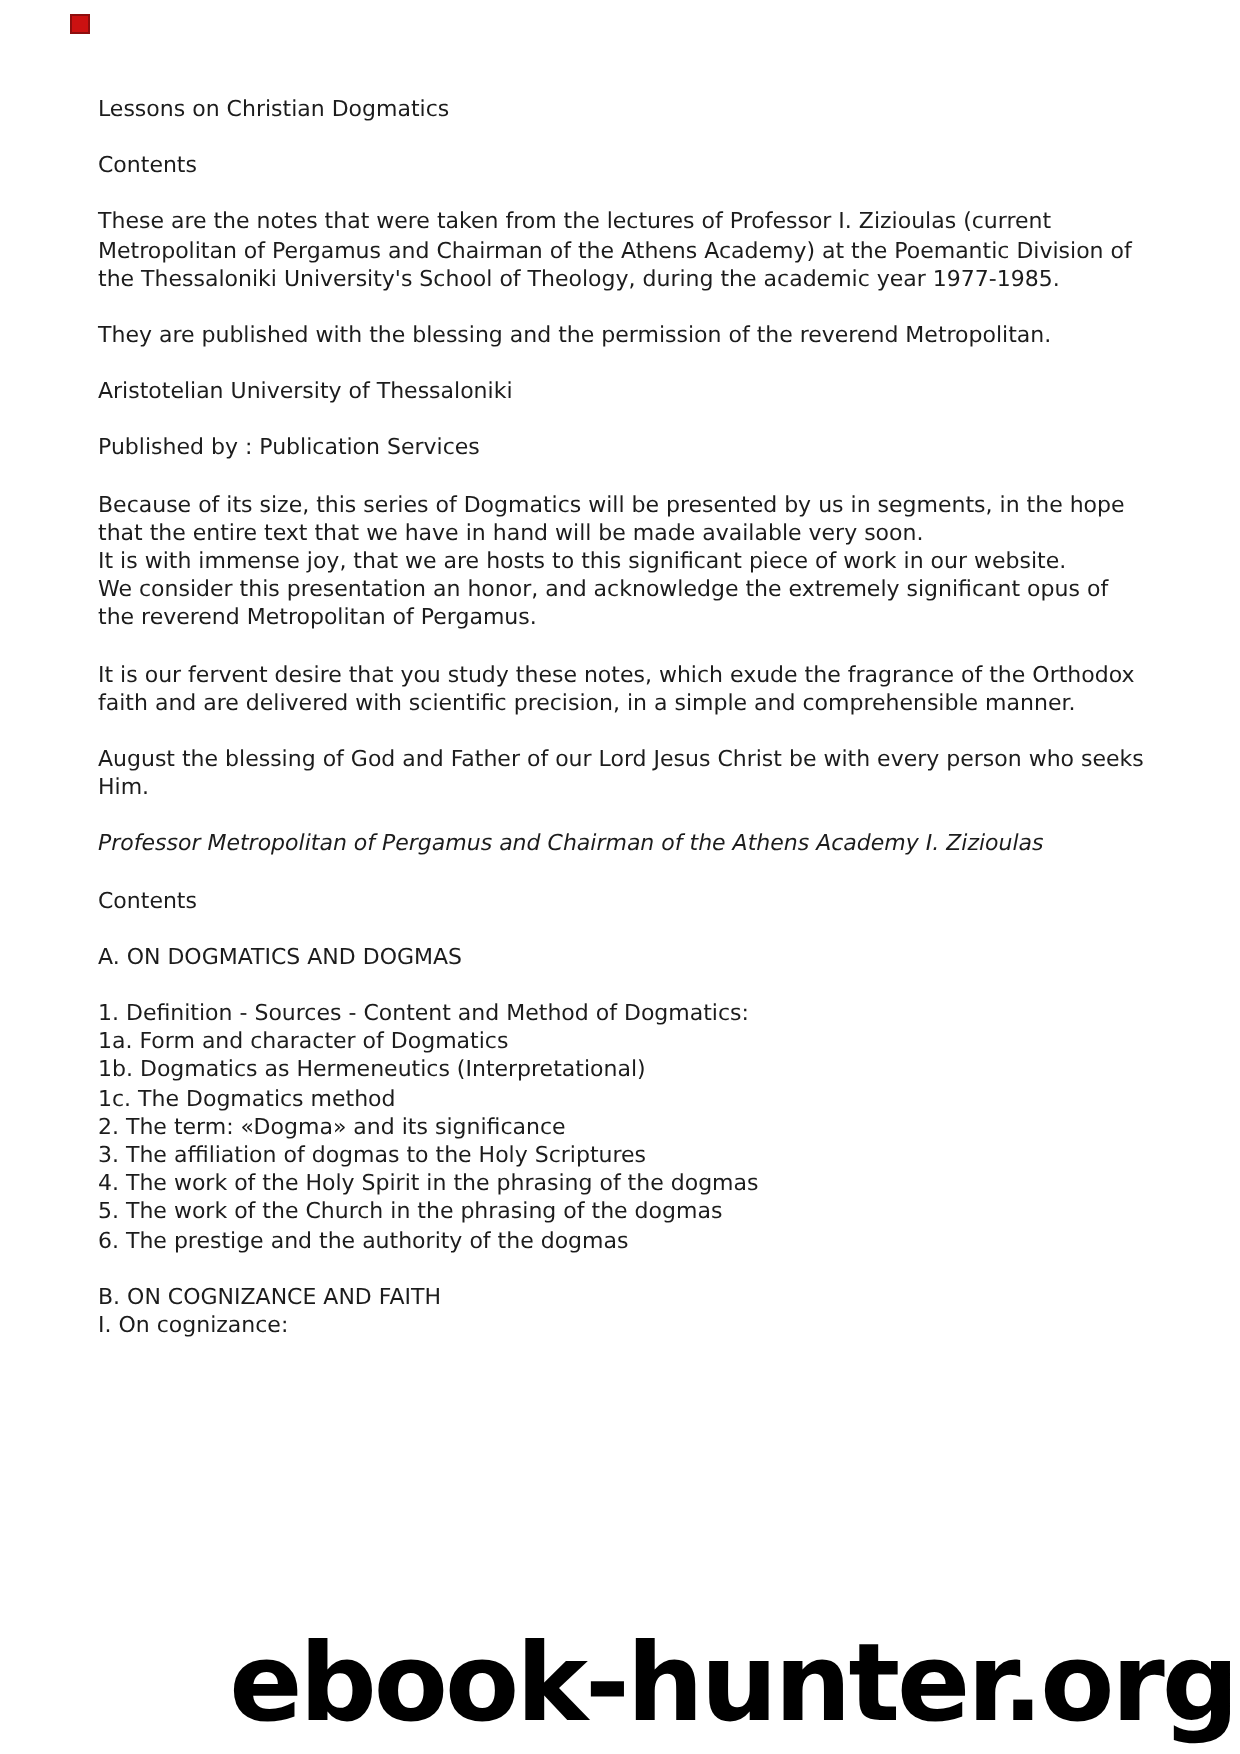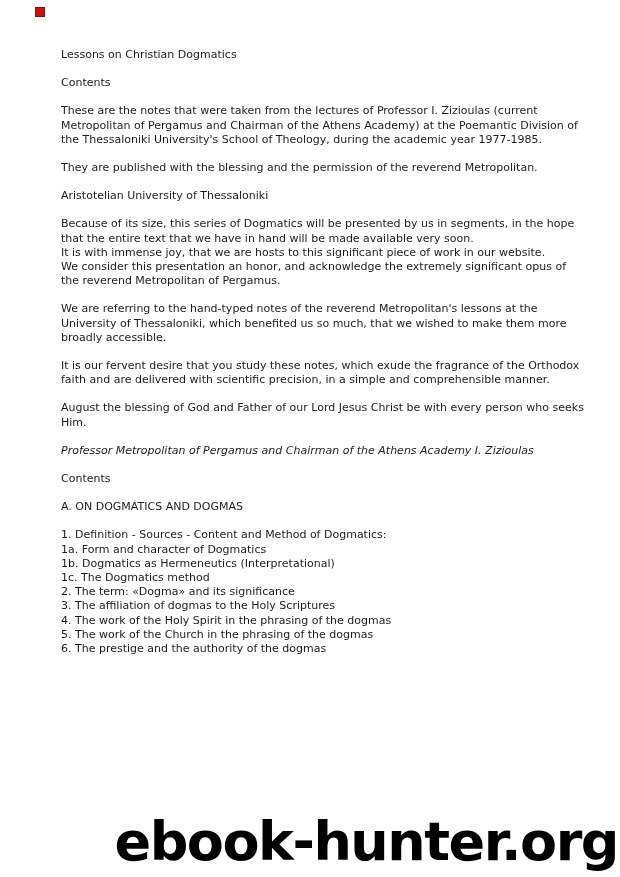--- a/index.html
+++ b/index.html
@@ -12,21 +12,21 @@
       position: relative;
       overflow: hidden;
     }
     .page {
       position: absolute;
       inset: 0;
       padding: 48px 34px 0 45px;
       box-sizing: border-box;
     }
     .page p {
-      margin: 0 0 14px 16px;
+      margin: 0 0 14px 4px;
       font-size: 11px;
       line-height: 14.2px;
       white-space: pre-line;
     }
     .gap-large { margin-top: 26px; font-style: italic; }
     .corner-marker {
       position: absolute;
       left: 35px;
       top: 7px;
       width: 10px;
@@ -58,39 +58,39 @@
 <div class="corner-marker"></div>
 
 <div class="page">
   <p>Lessons on Christian Dogmatics</p>
   <p>Contents</p>
   <p>These are the notes that were taken from the lectures of Professor I. Zizioulas (current
 Metropolitan of Pergamus and Chairman of the Athens Academy) at the Poemantic Division of
 the Thessaloniki University's School of Theology, during the academic year 1977-1985.</p>
   <p>They are published with the blessing and the permission of the reverend Metropolitan.</p>
   <p>Aristotelian University of Thessaloniki</p>
+  <p>Published by :  Publication Services</p>
   <p>Because of its size, this series of Dogmatics will be presented by us in segments, in the hope
 that the entire text that we have in hand will be made available very soon.
 It is with immense joy, that we are hosts to this significant piece of work in our website.
 We consider this presentation an honor, and acknowledge the extremely significant opus of
 the reverend Metropolitan of Pergamus.</p>
-  <p>We are referring to the hand-typed notes of the reverend Metropolitan's lessons at the
-University of Thessaloniki, which benefited us so much, that we wished to make them more
-broadly accessible.</p>
   <p>It is our fervent desire that you study these notes, which exude the fragrance of the Orthodox
 faith and are delivered with scientific precision, in a simple and comprehensible manner.</p>
   <p>August the blessing of God and Father of our Lord Jesus Christ be with every person who seeks
 Him.</p>
   <p class="gap-large">Professor Metropolitan of Pergamus and  Chairman of the Athens Academy I. Zizioulas</p>
   <p>Contents</p>
   <p>A. ON DOGMATICS AND DOGMAS</p>
   <p>1. Definition - Sources - Content and Method of Dogmatics:
 1a. Form and character of Dogmatics
 1b. Dogmatics as Hermeneutics (Interpretational)
 1c. The Dogmatics method
 2. The term: «Dogma» and its significance
 3. The affiliation of dogmas to the Holy Scriptures
 4. The work of the Holy Spirit in the phrasing of the dogmas
 5. The work of the Church in the phrasing of the dogmas
 6. The prestige and the authority of the dogmas</p>
+  <p> B. ON COGNIZANCE AND FAITH
+I. On cognizance:</p>
 </div>
 
 <div class="watermark">ebook-hunter.org</div>
 
 </body></html>

